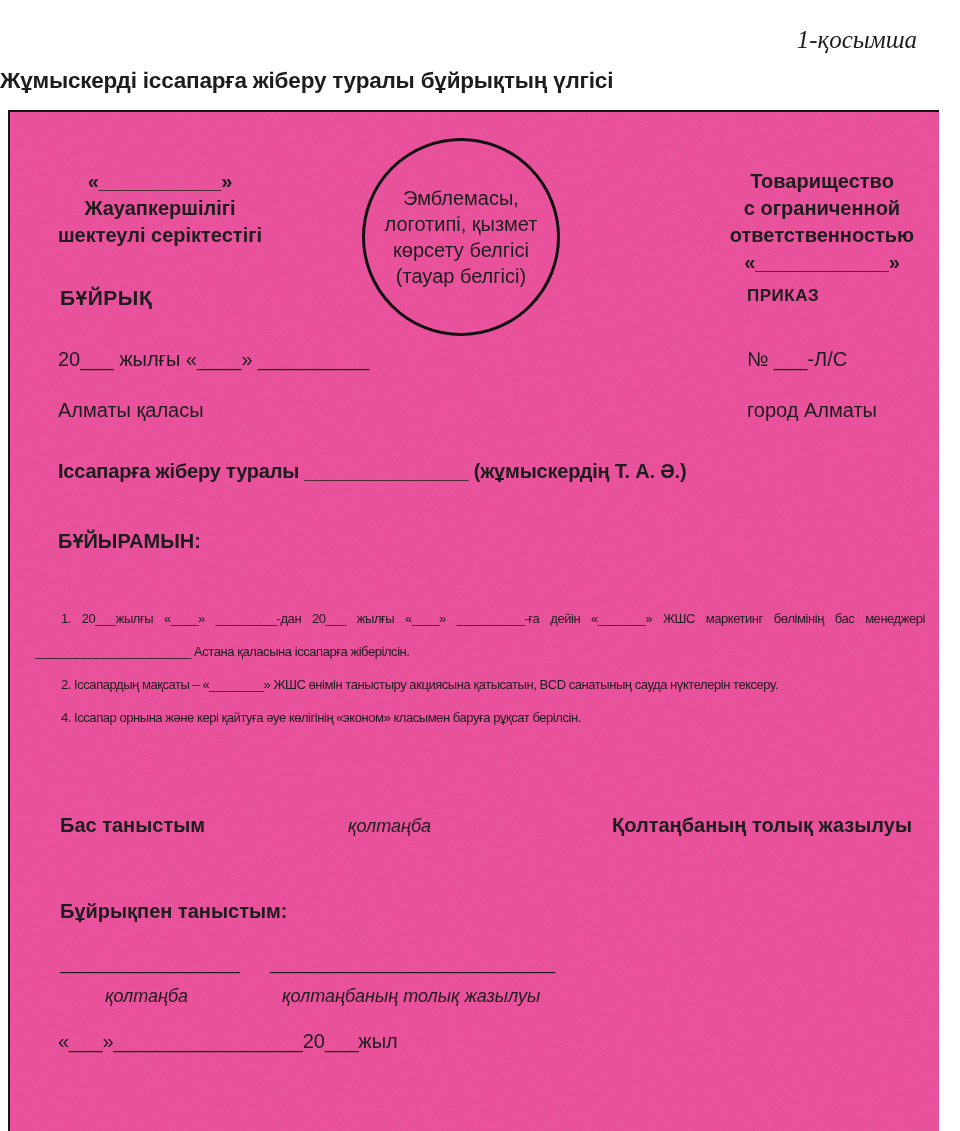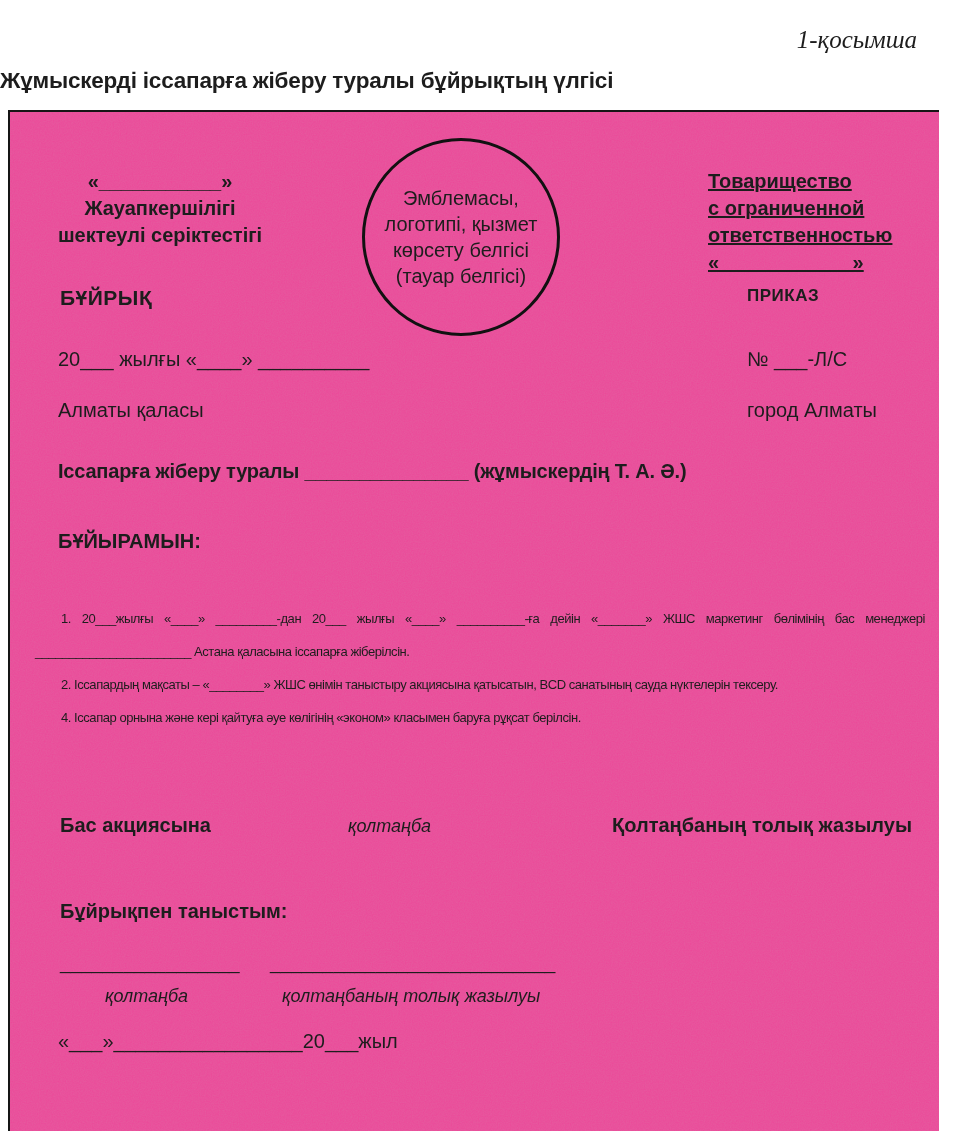--- a/index.html
+++ b/index.html
@@ -12,21 +12,21 @@
   .frame{position:absolute;top:90px;left:8px;width:937px;height:1024px;
         background:#ec4899;border:2px solid #151515;border-right-width:5px;border-bottom-width:5px;
         box-shadow:4px 4px 3px rgba(110,110,110,.55);}
   .texture{position:absolute;inset:0;width:100%;height:100%;opacity:.45;pointer-events:none;}
   .frame *{box-sizing:border-box;}
   .abs{position:absolute;}
   .company-kk{left:28px;top:56px;width:244px;text-align:center;font-weight:bold;font-size:20px;line-height:27px;}
   .emblem{left:352px;top:26px;width:198px;height:198px;border:3px solid #111;border-radius:50%;
         display:flex;align-items:center;justify-content:center;text-align:center;
         font-size:20px;line-height:26px;padding:0 16px;}
-  .company-ru{left:698px;top:56px;width:228px;text-align:left;font-weight:bold;font-size:20px;line-height:27px;text-decoration:underline;}
+  .company-ru{left:698px;top:56px;width:228px;text-align:center;font-weight:bold;font-size:20px;line-height:27px;}
   .order-kk{left:50px;top:174px;font-weight:bold;font-size:21px;letter-spacing:.5px;}
   .order-ru{left:737px;top:174px;font-weight:bold;font-size:17px;letter-spacing:.5px;}
   .date-kk{left:48px;top:236px;font-size:20px;}
   .number-ru{left:737px;top:236px;font-size:20px;text-align:right;}
   .city-kk{left:48px;top:287px;font-size:20px;}
   .city-ru{left:737px;top:287px;font-size:20px;}
   .subject{left:48px;top:348px;font-weight:bold;font-size:20px;letter-spacing:-0.2px;}
   .verb{left:48px;top:418px;font-weight:bold;font-size:20px;}
   .body-text{left:25px;top:490px;width:890px;text-align:justify;
         font-size:13px;line-height:33px;letter-spacing:-0.45px;}
@@ -89,21 +89,21 @@
     <div class="abs subject">Іссапарға жіберу туралы _______________ (жұмыскердің Т. А. Ә.)</div>
 
     <div class="abs verb">БҰЙЫРАМЫН:</div>
 
     <div class="abs body-text">
       <p>1. 20___жылғы «____» _________-дан 20___ жылғы «____» __________-ға дейін «_______» ЖШС маркетинг бөлімінің бас менеджері _______________________ Астана қаласына іссапарға жіберілсін.</p>
       <p>2. Іссапардың мақсаты – «________» ЖШС өнімін таныстыру акциясына қатысатын, BCD санатының сауда нүктелерін тексеру.</p>
       <p>4. Іссапар орнына және кері қайтуға әуе көлігінің «эконом» класымен баруға рұқсат берілсін.</p>
     </div>
 
-    <div class="abs director">Бас акциясына</div>
+    <div class="abs director">Бас таныстым</div>
     <div class="abs sig-label">қолтаңба</div>
     <div class="abs fullname-label">Қолтаңбаның толық жазылуы</div>
 
     <div class="abs ack-label">Бұйрықпен таныстым:</div>
     <div class="abs sig-line1">_________________</div>
     <div class="abs sig-line2">___________________________</div>
     <div class="abs sig-cap1">қолтаңба</div>
     <div class="abs sig-cap2">қолтаңбаның толық жазылуы</div>
     <div class="abs ack-date">«___»_________________20___жыл</div>
 

